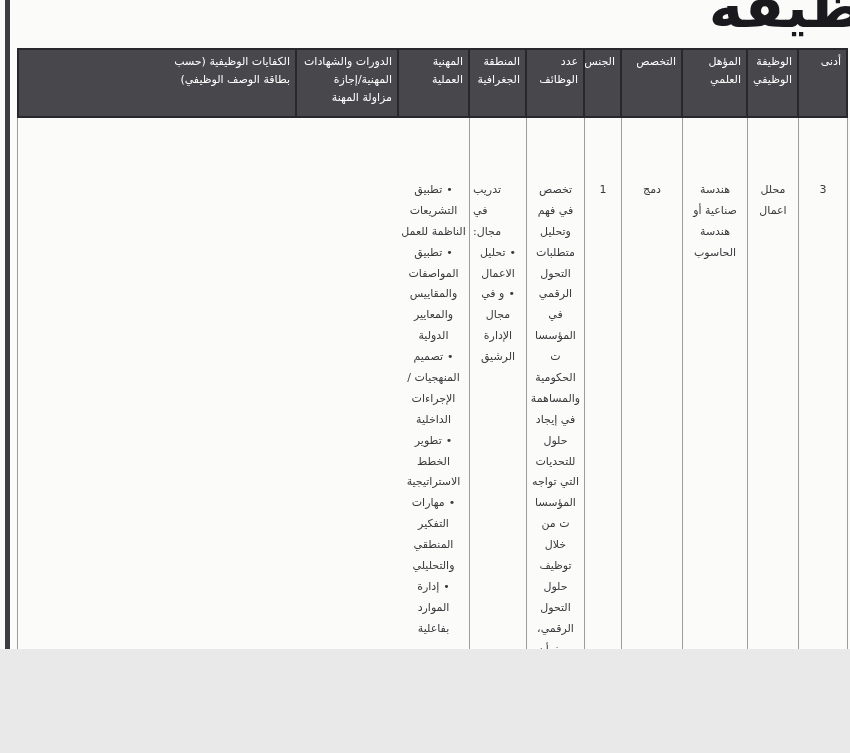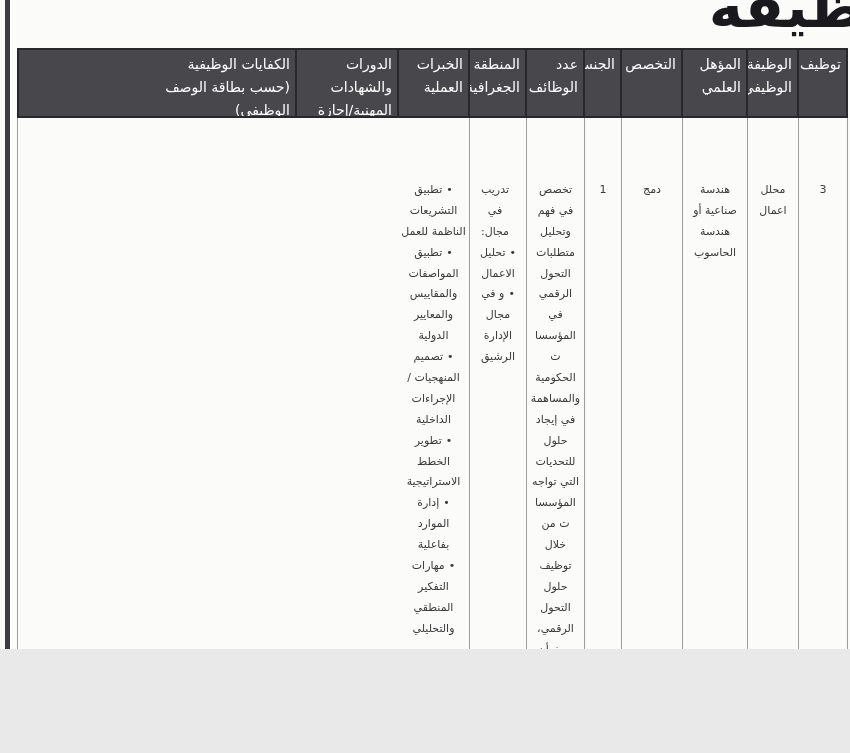--- a/index.html
+++ b/index.html
@@ -45,21 +45,21 @@
   }
   .thead {
     background: #47474c;
     border: 2px solid #28282c;
     border-bottom: 2px solid #28282c;
   }
   .th {
     height: 66px;
     padding: 3px 5px;
     color: #ffffff;
-    font-size: 14px;
+    font-size: 11px;
     line-height: 1.65;
     text-align: right;
     border-left: 2px solid #28282c;
     overflow: hidden;
   }
   .th:last-child { border-left: none; }
   .tbody {
     height: 635px;
     border-left: 1px solid #9c9ca1;
     border-right: 1px solid #9c9ca1;
@@ -70,21 +70,21 @@
     border-left: 1px solid #9c9ca1;
     font-size: 11px;
     line-height: 1.9;
     color: #3a3a3d;
     text-align: center;
     overflow: hidden;
     word-wrap: break-word;
   }
   .td:last-child { border-left: none; }
   .cell-intro {
-    text-align: center;
+    text-align: left;
     padding-right: 6px;
   }
   .bullet-item { text-align: center; }
   .bullet-dot {
     display: inline-block;
     margin-left: 4px;
     font-size: 11px;
   }
 </style>
 </head>
@@ -92,28 +92,28 @@
 
 <div class="page">
 
   <div class="scan-edge"></div>
 
   <div class="page-title">ظيفه</div>
 
   <div class="jobs-table">
 
     <div class="thead">
-      <div class="th">توظيف</div>
+      <div class="th">أدنى</div>
       <div class="th">الوظيفة الوظيفي</div>
       <div class="th">المؤهل العلمي</div>
       <div class="th">التخصص</div>
       <div class="th">الجنس</div>
       <div class="th">عدد الوظائف</div>
       <div class="th">المنطقة الجغرافية</div>
-      <div class="th">الخبرات العملية</div>
+      <div class="th">المهنية العملية</div>
       <div class="th">الدورات والشهادات المهنية/إجازة مزاولة المهنة</div>
       <div class="th">الكفايات الوظيفية (حسب بطاقة الوصف الوظيفي)</div>
     </div>
 
     <div class="tbody">
       <div class="td">3</div>
       <div class="td">محلل اعمال</div>
       <div class="td">هندسة صناعية أو هندسة الحاسوب</div>
       <div class="td">دمج</div>
       <div class="td">1</div>
@@ -136,22 +136,22 @@
         <div class="bullet-item">
           <span class="bullet-dot">•</span><span>تطبيق المواصفات والمقاييس والمعايير الدولية</span>
         </div>
         <div class="bullet-item">
           <span class="bullet-dot">•</span><span>تصميم المنهجيات / الإجراءات الداخلية</span>
         </div>
         <div class="bullet-item">
           <span class="bullet-dot">•</span><span>تطوير الخطط الاستراتيجية</span>
         </div>
         <div class="bullet-item">
-          <span class="bullet-dot">•</span><span>إدارة الموارد بفاعلية</span>
+          <span class="bullet-dot">•</span><span>مهارات التفكير المنطقي والتحليلي</span>
         </div>
         <div class="bullet-item">
-          <span class="bullet-dot">•</span><span>مهارات التفكير المنطقي والتحليلي</span>
+          <span class="bullet-dot">•</span><span>إدارة الموارد بفاعلية</span>
         </div>
       </div>
     </div>
 
   </div>
 </div>
 
 </body></html>

